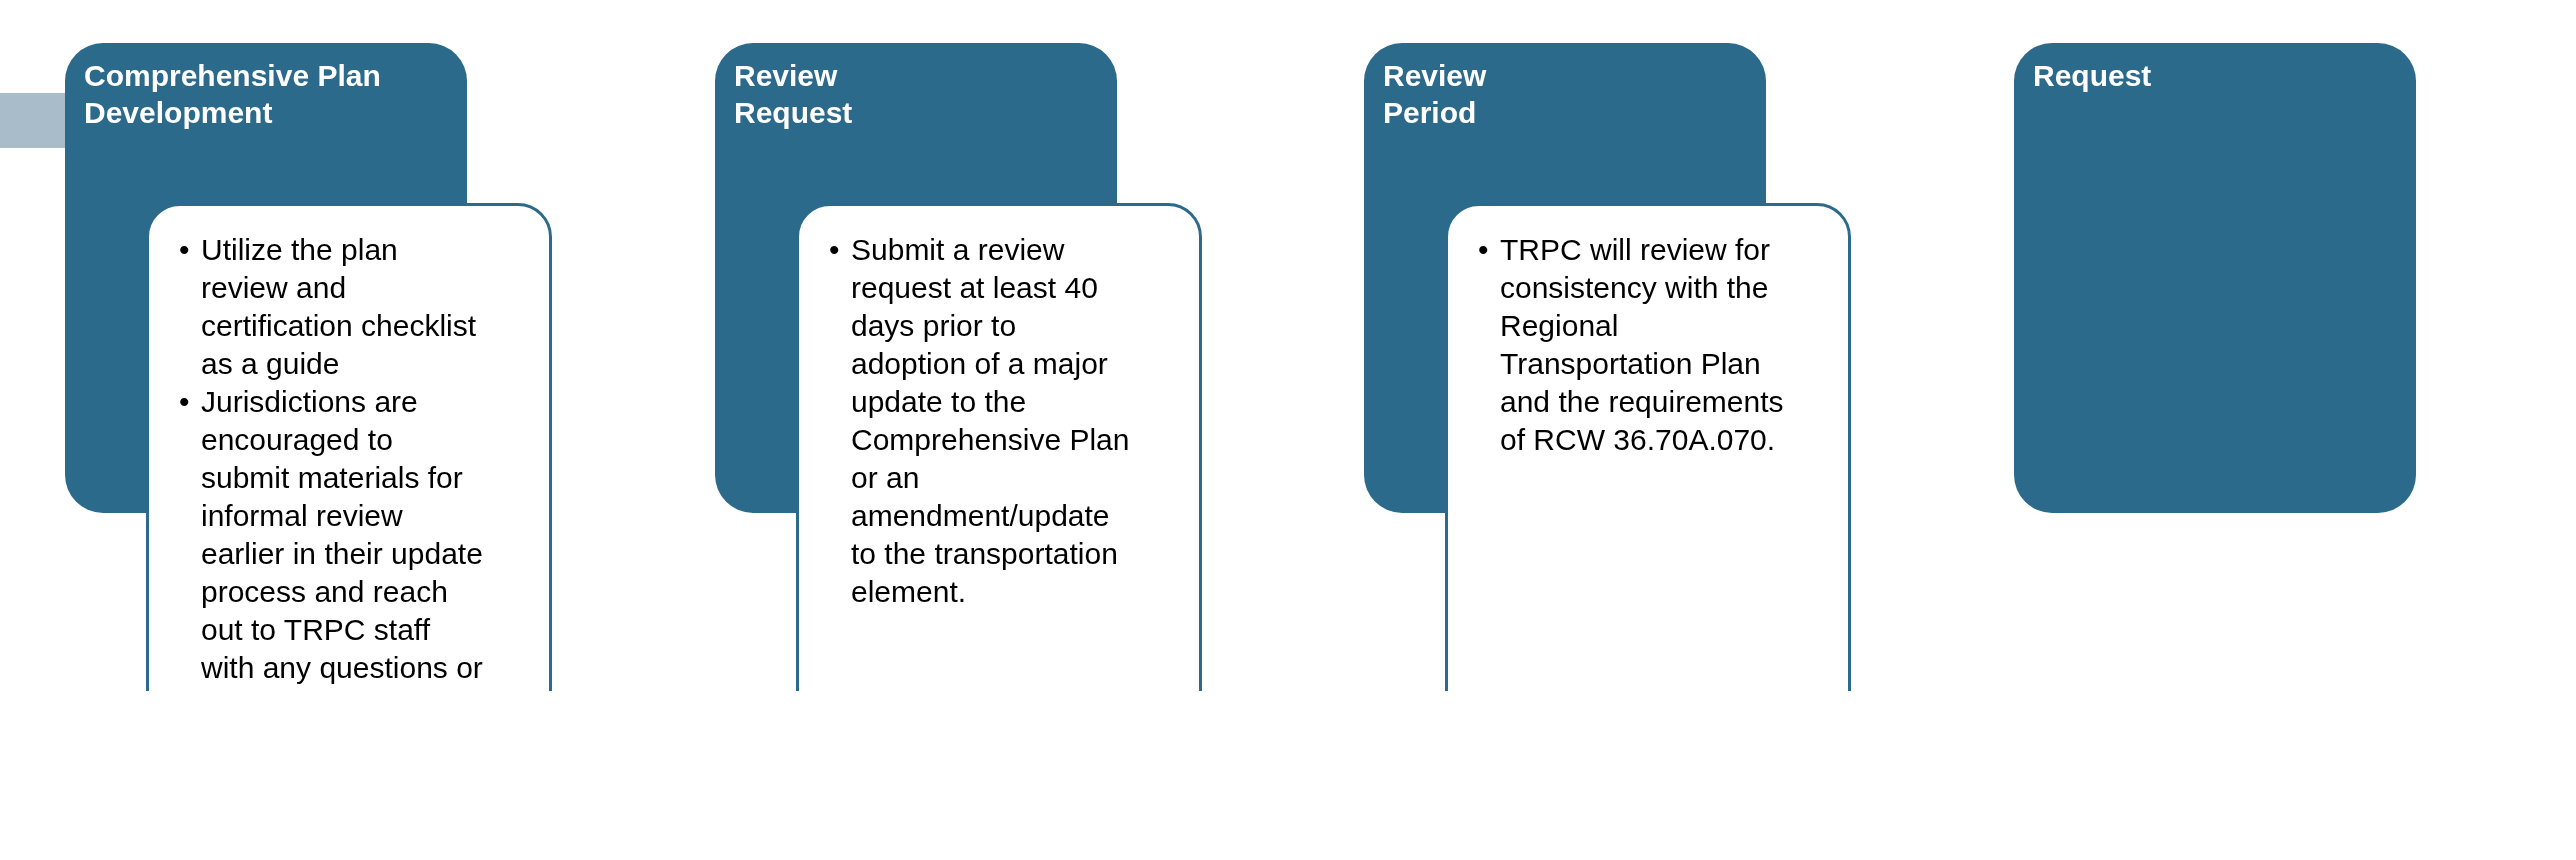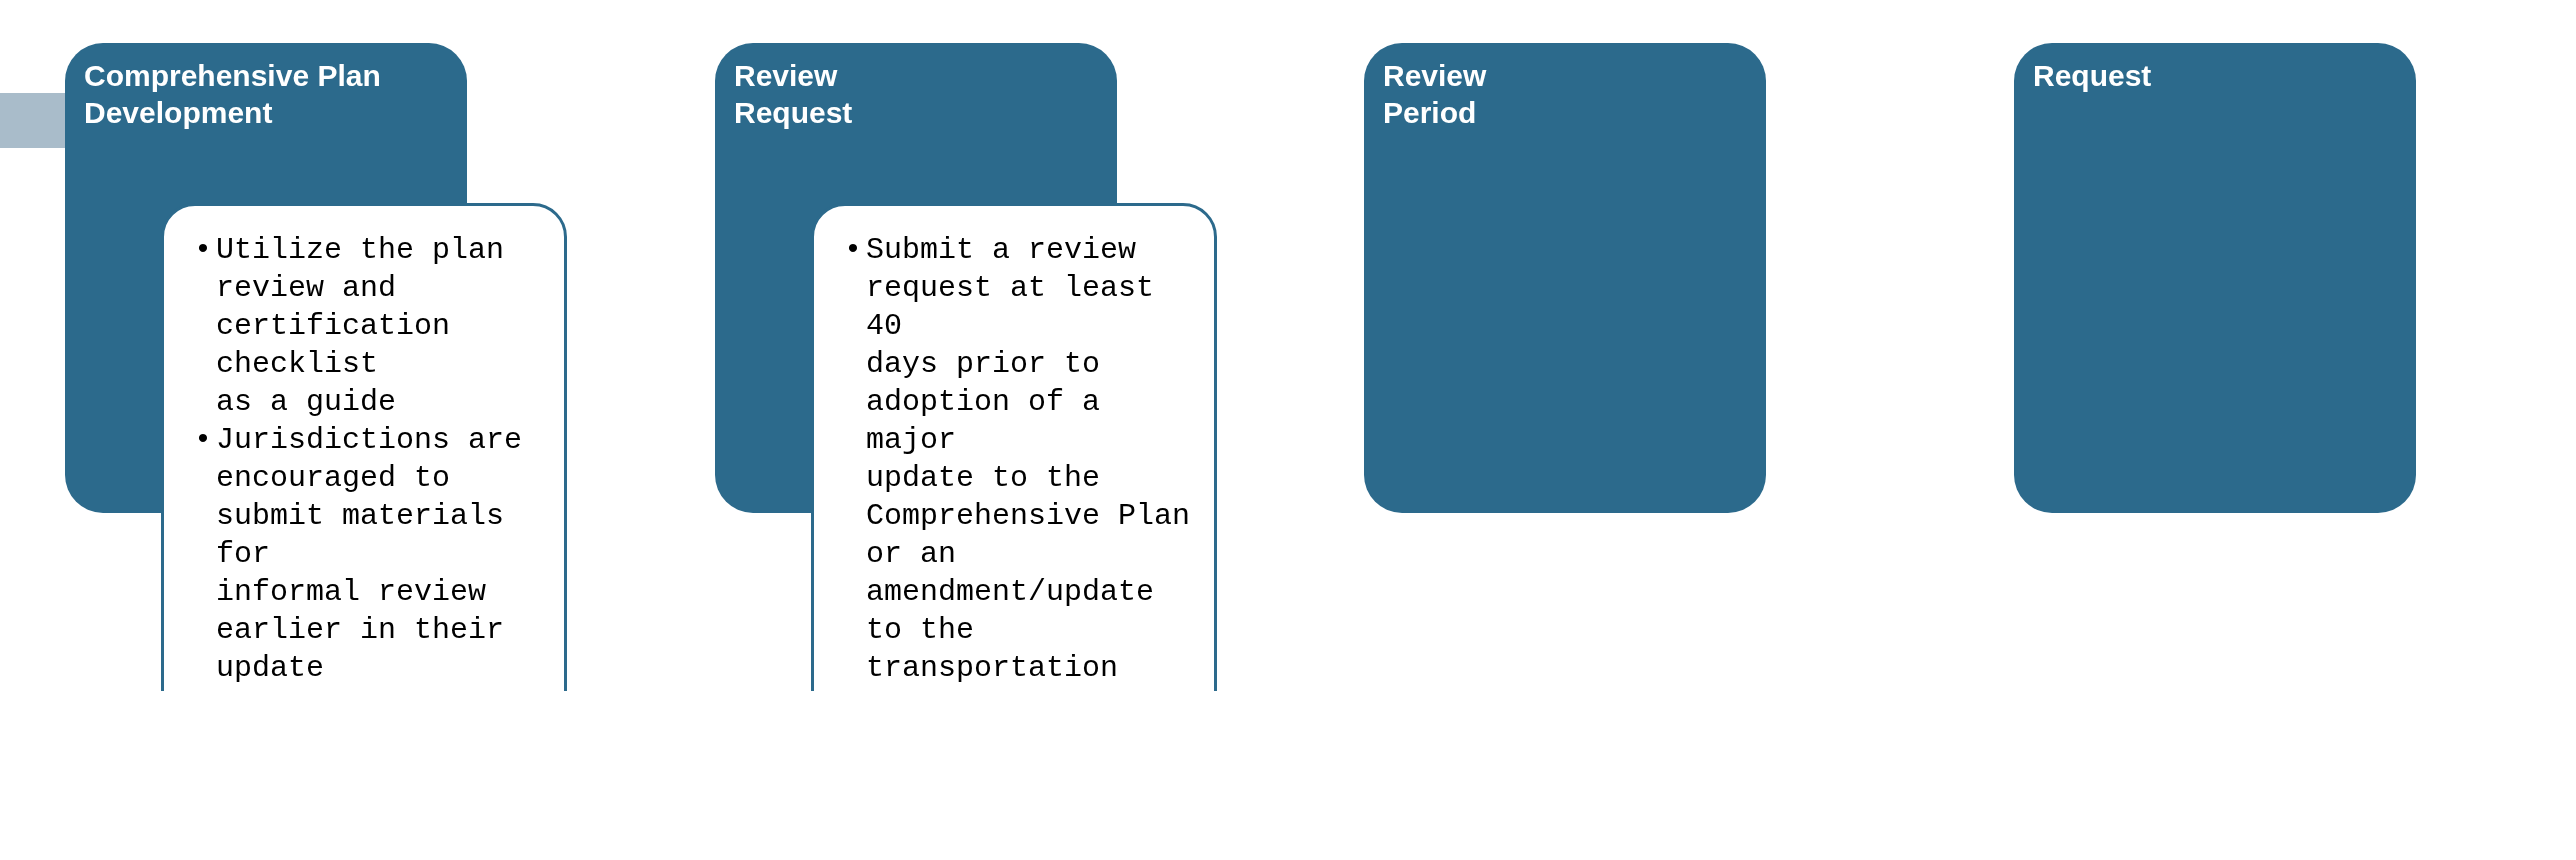--- a/index.html
+++ b/index.html
@@ -35,30 +35,29 @@
     margin: 0;
     padding: 14px 16px 0 19px;
     font-size: 30px;
     line-height: 37px;
     font-weight: bold;
     color: var(--title-text, #ffffff);
     white-space: pre-line;
   }
   .card {
     position: absolute;
-    left: 96px;
+    left: 81px;
     top: 203px;
     width: 406px;
     height: 630px;
     box-sizing: border-box;
     background: var(--card-fill, #ffffff);
     border: 3px solid var(--card-border, #2c6a8c);
     border-radius: 34px;
     z-index: 2;
-    font-family: Liberation Mono, monospace;
   }
   .bullets {
     margin: 0;
     padding: 25px 8px 0 30px;
     list-style: none;
   }
   .bullets li {
     position: relative;
     padding-left: 22px;
     margin: 0;
@@ -134,20 +133,30 @@
 element.</li>
       </ul>
     </div>
   </section>
 
   <section class="step">
     <div class="header-box">
       <h2 class="step-title">Review
 Period</h2>
     </div>
+    <div class="card">
+      <ul class="bullets">
+        <li>TRPC will review for
+consistency with the
+Regional
+Transportation Plan
+and the requirements
+of RCW 36.70A.070.</li>
+      </ul>
+    </div>
   </section>
 
   <section class="step">
     <div class="header-box">
       <h2 class="step-title">Request</h2>
     </div>
   </section>
 
   <div class="arrow"></div>
   <div class="arrow"></div>

